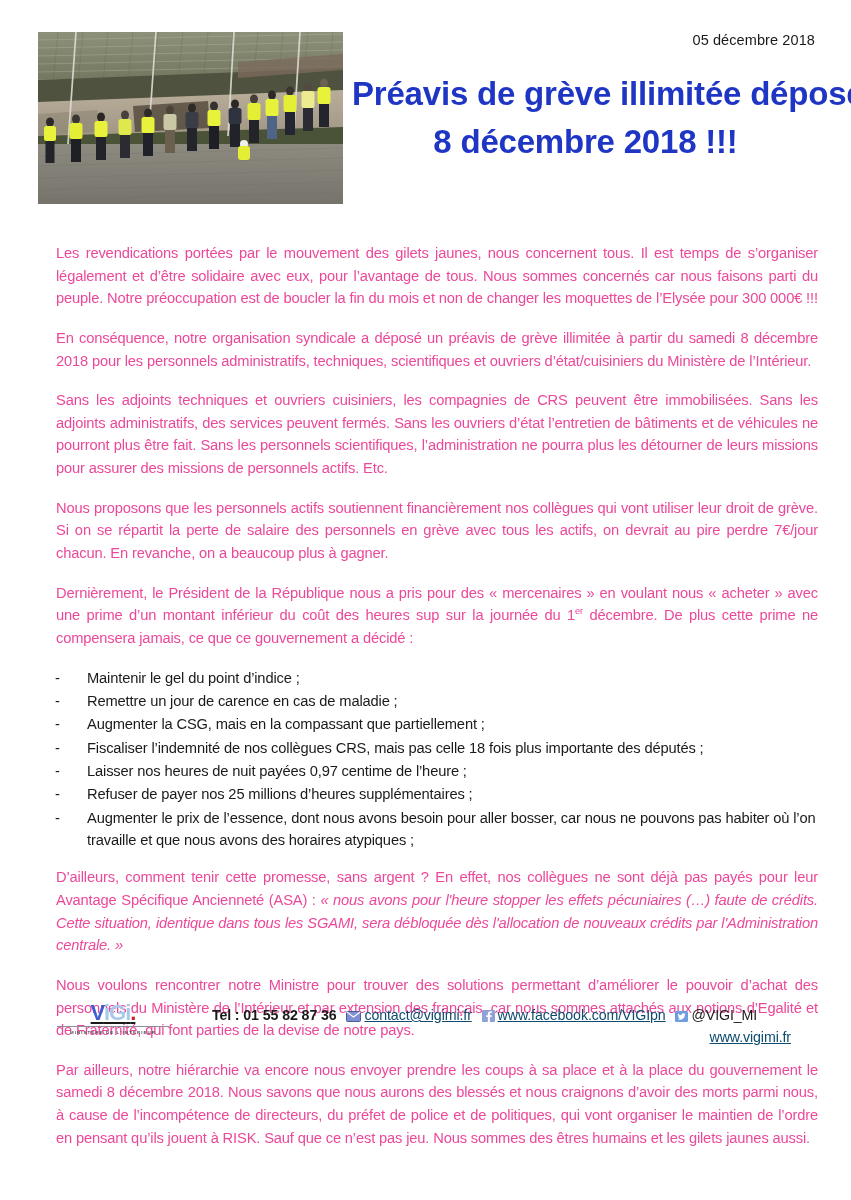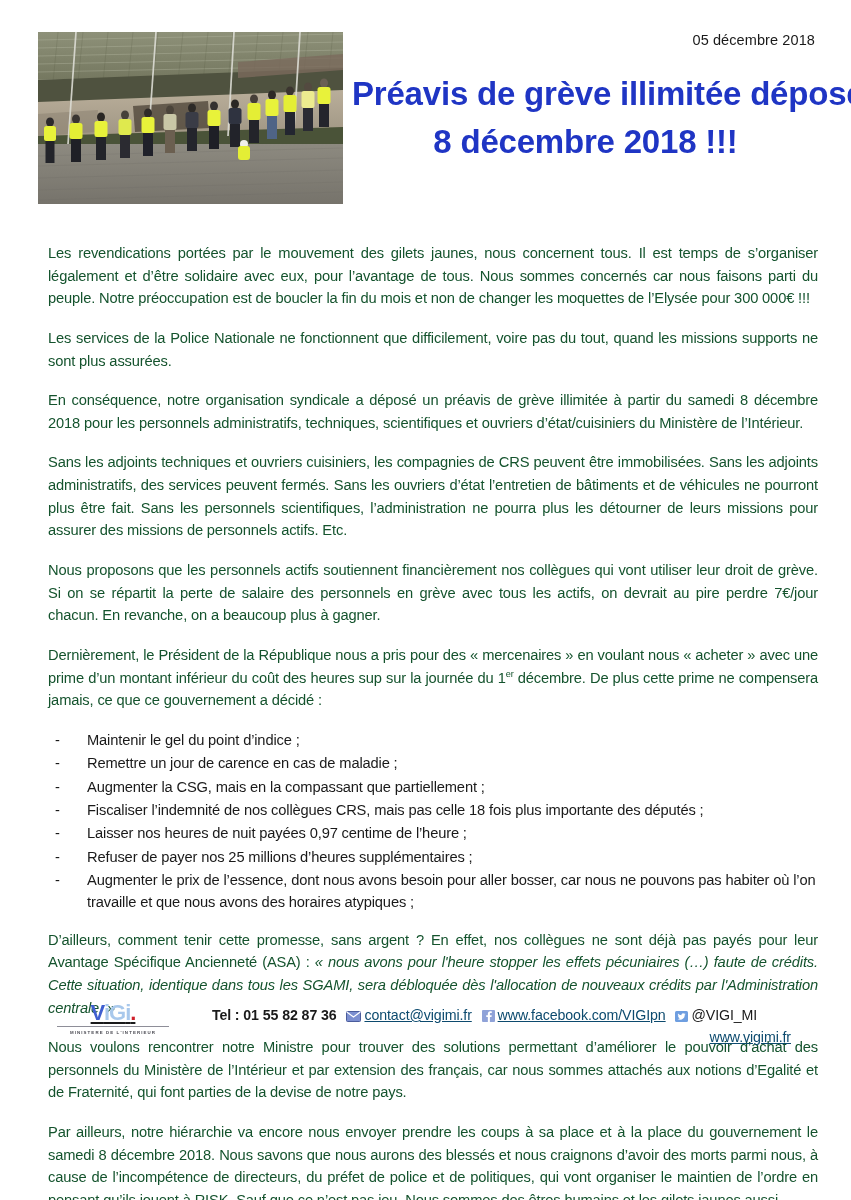--- a/index.html
+++ b/index.html
@@ -68,26 +68,26 @@
 
   
   .content {
     position: absolute;
     left: 40px;
     right: 33px;
     top: 242px;
   }
 
   p.para {
-    margin: 0 0 17px 8px;
+    margin: 0 0 17px 16px;
     font-size: 14.7px;
     line-height: 1.54;
     text-align: justify;
     letter-spacing: -0.15px;
-    color: #14532d;
+    color: #ec4899;
   }
   p.para:last-child { margin-bottom: 0; }
   .it { font-style: italic; }
   sup { font-size: 0.62em; vertical-align: super; line-height: 0; }
 
   
   ul.demands {
     list-style: none;
     margin: 0 0 15px 0;
     padding: 0;
@@ -336,21 +336,20 @@
 
     <div class="title-block">
       <span class="title-line">Préavis de grève illimitée déposé</span>
       <span class="title-line">8 décembre 2018 !!!</span>
     </div>
   </div>
 
   <div class="content">
 
     <p class="para">Les revendications portées par le mouvement des gilets jaunes, nous concernent tous. Il est temps de s’organiser légalement et d’être solidaire avec eux, pour l’avantage de tous. Nous sommes concernés car nous faisons parti du peuple. Notre préoccupation est de boucler la fin du mois et non de changer les moquettes de l’Elysée pour 300 000€ !!!</p>
-    <p class="para">Les services de la Police Nationale ne fonctionnent que difficilement, voire pas du tout, quand les missions supports ne sont plus assurées.</p>
     <p class="para">En conséquence, notre organisation syndicale a déposé un préavis de grève illimitée à partir du samedi 8 décembre 2018 pour les personnels administratifs, techniques, scientifiques et ouvriers d’état/cuisiniers du Ministère de l’Intérieur.</p>
     <p class="para">Sans les adjoints techniques et ouvriers cuisiniers, les compagnies de CRS peuvent être immobilisées. Sans les adjoints administratifs, des services peuvent fermés. Sans les ouvriers d’état l’entretien de bâtiments et de véhicules ne pourront plus être fait. Sans les personnels scientifiques, l’administration ne pourra plus les détourner de leurs missions pour assurer des missions de personnels actifs. Etc.</p>
     <p class="para">Nous proposons que les personnels actifs soutiennent financièrement nos collègues qui vont utiliser leur droit de grève. Si on se répartit la perte de salaire des personnels en grève avec tous les actifs, on devrait au pire perdre 7€/jour chacun. En revanche, on a beaucoup plus à gagner.</p>
 
     <p class="para"><span>Dernièrement, le Président de la République nous a pris pour des « mercenaires » en voulant nous « acheter » avec une prime d’un montant inférieur du coût des heures sup sur la journée du 1</span><sup>er</sup><span> décembre. De plus cette prime ne compensera jamais, ce que ce gouvernement a décidé :</span></p>
 
     <ul class="demands">
       <li>
         <span class="dash">-</span>
         <span class="li-text">Maintenir le gel du point d’indice ;</span>

